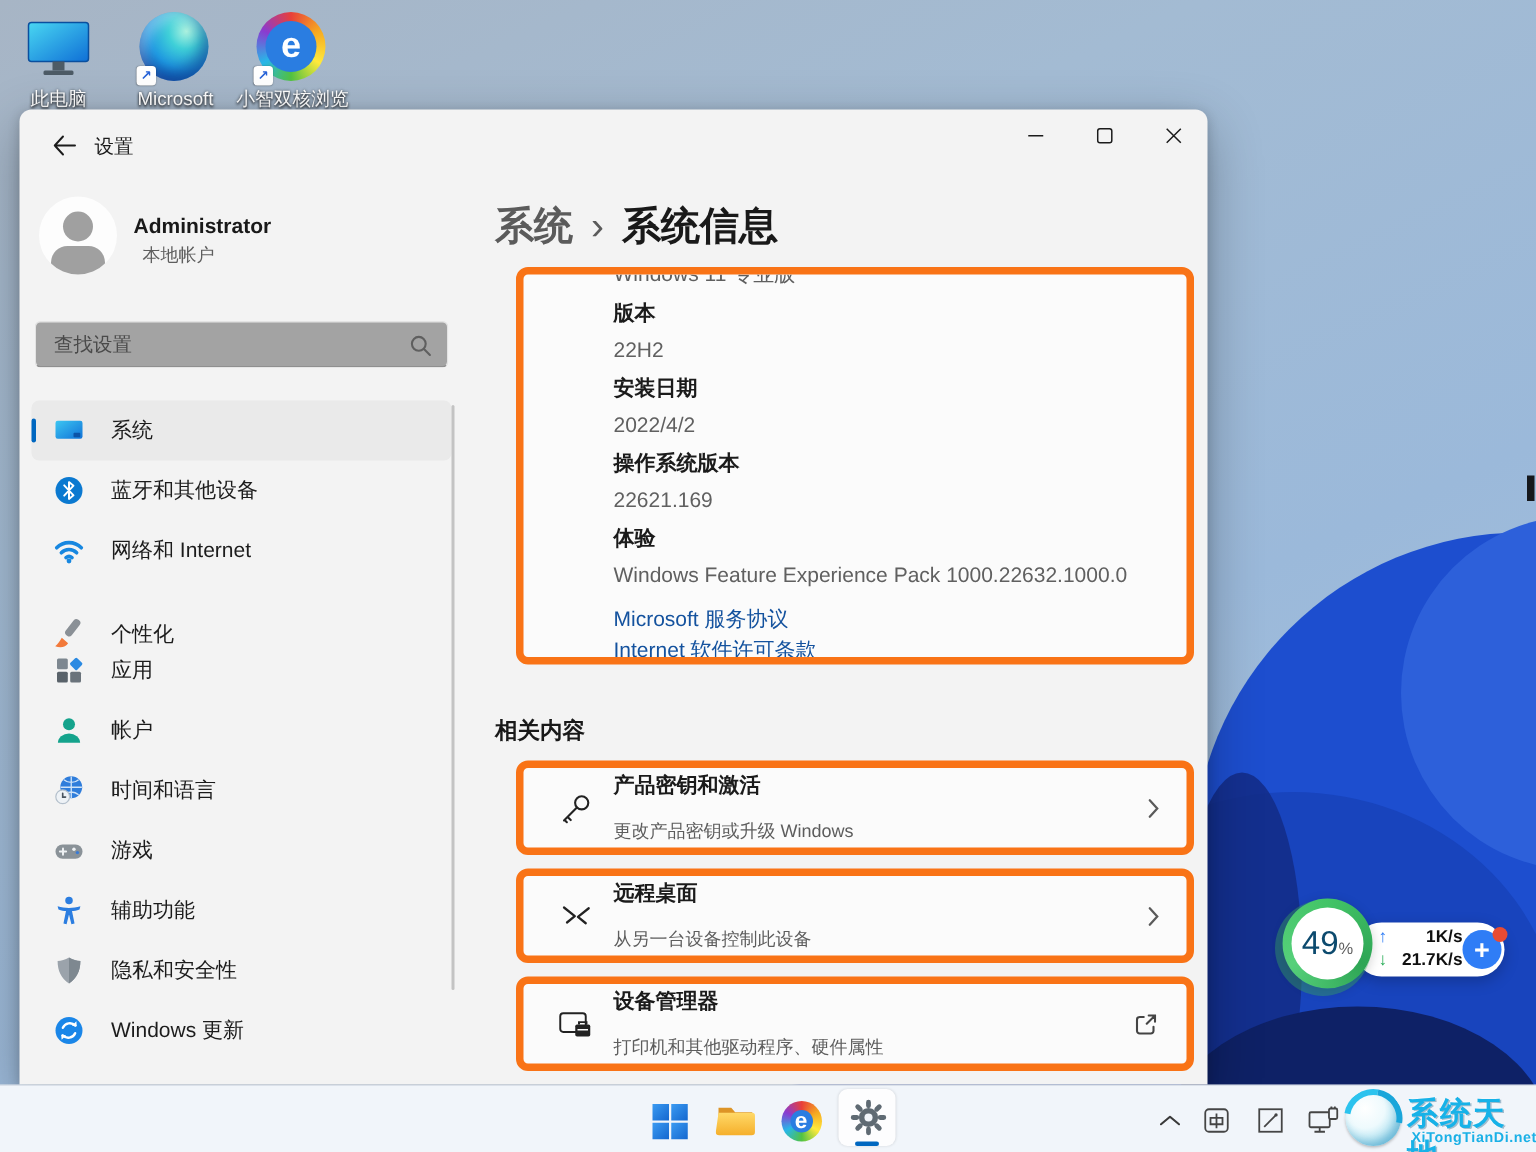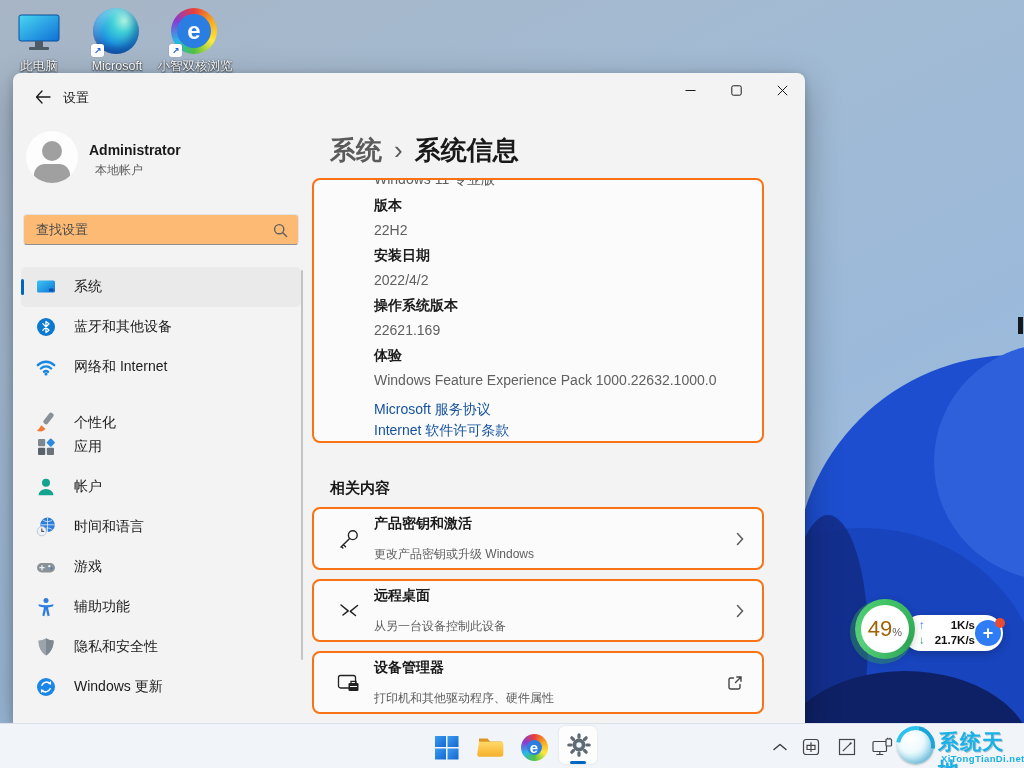--- a/index.html
+++ b/index.html
@@ -33,40 +33,40 @@
   .tbtn{position:absolute;top:2px;width:44px;height:30px;display:flex;align-items:center;justify-content:center;cursor:pointer}
   .backbtn{position:absolute;left:16px;top:12px;width:28px;height:24px;display:flex;align-items:center;justify-content:center;cursor:pointer}
   .wintitle{position:absolute;left:50px;top:16px;font-size:13px;color:#1b1b1b}
 
   .avatar{position:absolute;left:13px;top:58px;width:52px;height:52px;border-radius:50%;background:#fdfdfd;overflow:hidden}
   .avatar::before{content:"";position:absolute;left:16px;top:10px;width:20px;height:20px;border-radius:50%;background:#a0a0a0}
   .avatar::after{content:"";position:absolute;left:8px;top:33px;width:36px;height:22px;border-radius:11px;background:#a0a0a0}
   .acct-name{position:absolute;left:76px;top:69px;font-size:14px;font-weight:bold;color:#191919}
   .acct-type{position:absolute;left:82px;top:89px;font-size:12px;color:#5e5e5e}
 
-  .searchbox{position:absolute;left:10px;top:141px;width:276px;height:31px;background:#fdba74;
+  .searchbox{position:absolute;left:10px;top:141px;width:276px;height:31px;background:#a3a3a3;
     border:1px solid #e3e3e3;border-bottom-color:#8f8f8f;border-radius:4px}
   .searchbox input{width:100%;height:100%;border:none;outline:none;background:transparent;
     font-family:inherit;font-size:13px;color:#1b1b1b;padding:0 30px 0 12px}
   .searchbox input::placeholder{color:#4a4a4a;opacity:1}
   .searchbox .sic{position:absolute;right:10px;top:8px}
 
   .nav-item{position:absolute;left:8px;width:280px;height:40px;border-radius:5px;display:flex;
     align-items:center;padding-left:14px;gap:17px;cursor:pointer}
   .nav-item.sel{background:#eaeaea}
   .accent{position:absolute;left:0;top:12px;width:3px;height:16px;border-radius:2px;background:#0067c0}
   .nav-label{font-size:14px;color:#1c1c1c;white-space:nowrap}
   .nav-ic{width:22px;height:22px;flex:0 0 22px}
   .sbar{position:absolute;left:288px;top:197px;width:2px;height:390px;border-radius:2px;background:#c3c3c3}
 
   .crumbs{position:absolute;left:317px;top:60px;font-size:26px;font-weight:600;color:#191919;white-space:nowrap}
   .crumbs .dim{color:#5b5b5b}
   .crumbs .sep{color:#5b5b5b;padding:0 12px;font-weight:400}
 
-  .card{position:absolute;left:299px;width:452px;background:#fbfbfb;border:2px solid #f97316;border-radius:8px}
+  .card{position:absolute;left:331px;width:452px;background:#fbfbfb;border:5px solid #f97316;border-radius:8px}
   #aboutcard{top:105px;height:265px;overflow:hidden;padding-left:60px}
   .clipline{height:13px;overflow:hidden}
   .clipline span{display:block;margin-top:-9px;font-size:14px;color:#5f5f5f}
   .irow-l{height:25px;line-height:25px;font-size:14px;font-weight:600;color:#1b1b1b}
   .irow-v{height:25px;line-height:25px;font-size:14px;color:#606060}
   .ilink{display:block;height:21px;line-height:21px;font-size:14px;color:#14529e;text-decoration:none;cursor:pointer}
   .ilinks{margin-top:6px}
 
   .sechead{position:absolute;left:317px;top:405px;font-size:15px;font-weight:bold;color:#191919;line-height:20px}
   .rcard{height:63px;display:flex;align-items:center;cursor:pointer}
@@ -85,21 +85,21 @@
   .dn-ar{color:#1ea84f;font-weight:bold}
   .plusbtn{position:absolute;left:72px;top:5px;width:26px;height:26px;border-radius:50%;background:#2f7df6;
     display:flex;align-items:center;justify-content:center;color:#fff;font-size:18px;font-weight:bold;line-height:1;cursor:pointer}
   .reddot{position:absolute;left:92px;top:3px;width:10px;height:10px;border-radius:50%;background:#e84b33}
   .ringwrap{position:absolute;left:855px;top:599px;width:60px;height:60px;z-index:9;cursor:pointer}
   .ring{position:absolute;inset:0;border-radius:50%;
     background:conic-gradient(#43c467,#2ea555,#56d07a,#43c467);
     box-shadow:-3px 3px 0 2px rgba(58,170,92,.40),0 2px 8px rgba(0,0,0,.18)}
   .ring-inner{position:absolute;inset:6px;border-radius:50%;background:#fff;
     display:flex;align-items:baseline;justify-content:center;padding-top:13px}
-  .pct-num{font-size:22px;color:#a16207;line-height:1}
+  .pct-num{font-size:22px;color:#0c4a6e;line-height:1}
   .pct-sym{font-size:11px;color:#5f5f5f}
 
   
   #taskbar{position:absolute;left:0;top:723px;width:1024px;height:45px;background:#f1f5fa;z-index:10;
     border-top:1px solid rgba(120,140,160,.18)}
   .tki{position:absolute;top:733px;width:28px;height:28px;display:flex;align-items:center;justify-content:center;cursor:pointer;z-index:11}
   .tk-active{position:absolute;left:559px;top:726px;width:38px;height:38px;background:#fdfdfe;border-radius:6px;
     box-shadow:0 0 2px rgba(0,0,0,.12);z-index:10}
   .tk-underline{position:absolute;left:570px;top:761px;width:16px;height:3px;border-radius:2px;background:#0067c0;z-index:12}
   .tray{position:absolute;top:735px;display:flex;align-items:center;justify-content:center;width:24px;height:24px;cursor:pointer;z-index:11}

